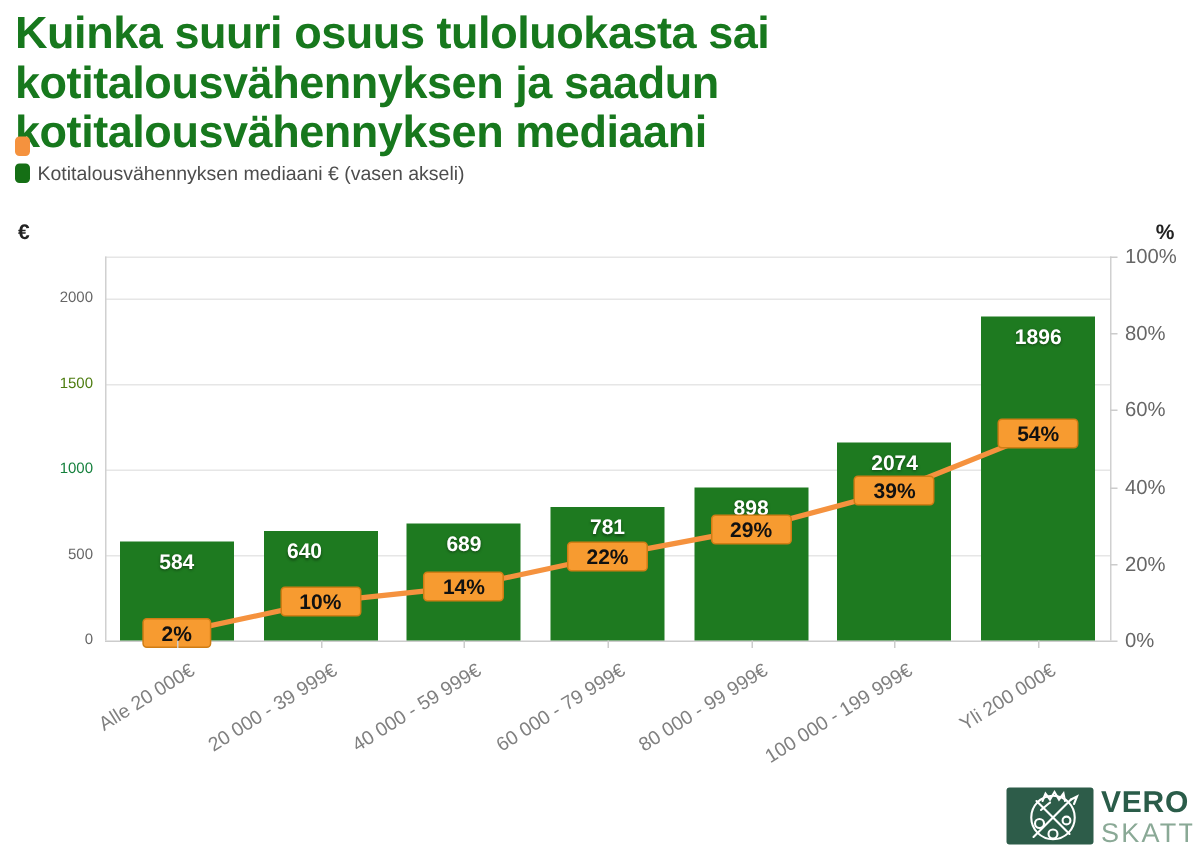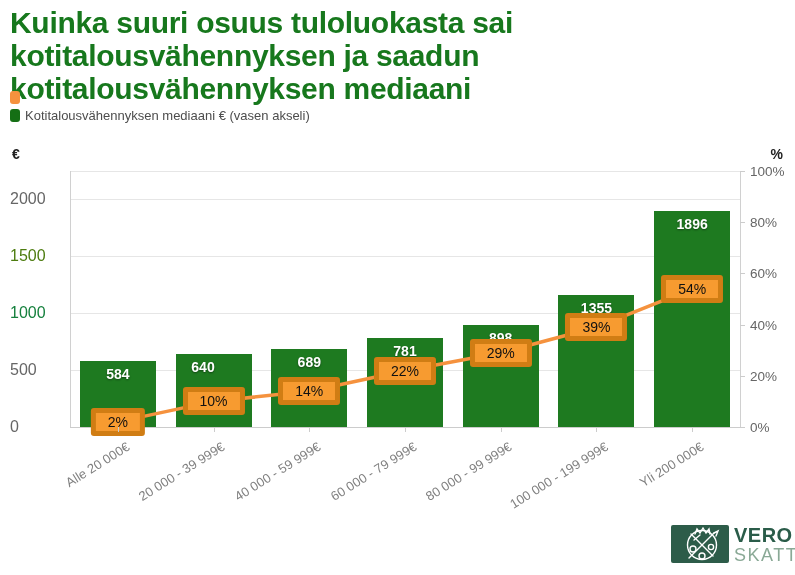--- a/index.html
+++ b/index.html
@@ -17,35 +17,35 @@
 
   .axis-title{position:absolute;font-size:14px;font-weight:700;color:#222;}
   #axisTitleLeft{left:12px;top:146px;}
   #axisTitleRight{right:12px;top:146px;text-align:right;}
 
   .gridline{position:absolute;height:1px;background:#e6e6e6;}
   .axisline-v{position:absolute;width:1px;background:#d0d0d0;}
   .axisline-h{position:absolute;height:1px;background:#cccccc;}
   .tickmark{position:absolute;background:#cccccc;}
 
-  .ylabel{position:absolute;font-size:16px;color:#666;width:52px;
-          transform:translateY(-50%);}
+  .ylabel{position:absolute;font-size:10px;color:#666;width:52px;
+          text-align:right;transform:translateY(-50%);}
   .ylabel-r{position:absolute;font-size:13.5px;color:#666;
             transform:translateY(-50%);}
 
   .bar{position:absolute;background:#1e7a20;}
   .bar-value{position:absolute;font-size:14px;font-weight:700;color:#fff;
              text-align:center;transform:translateX(-50%);
              text-shadow:0 1px 2px rgba(0,0,0,0.45);}
 
   .line-svg{position:absolute;left:0;top:0;pointer-events:none;}
 
   .pct-label{position:absolute;transform:translate(-50%,-50%);
-             background:#f79b30;border:5px solid #be185d;border-radius:3px;
-             padding:0 12px;font-size:14px;font-weight:400;color:#111;
+             background:#f79b30;border:1px solid #be185d;border-radius:3px;
+             padding:0 12px;font-size:14px;font-weight:700;color:#111;
              white-space:nowrap;line-height:18px;}
 
   .x-label{position:absolute;font-size:13px;color:#808080;white-space:nowrap;
            transform:rotate(-32deg);transform-origin:100% 0;}
 
   .logo{position:absolute;left:671px;top:525px;display:flex;align-items:flex-start;}
   .logo-square{width:58px;height:38px;background:#2d5c49;border-radius:2px;
                position:relative;overflow:hidden;}
   .logo-text{margin-left:5px;line-height:1;}
   .logo-line1{font-size:20px;font-weight:800;color:#2a5c49;letter-spacing:0.5px;}
@@ -104,21 +104,21 @@
       <div class="bar-value" style="left: 117.857px; top: 365.554px;">584</div>
       <div class="bar" style="left: 175.571px; top: 354.182px; width: 76px; height: 72.8178px; background: rgb(30, 122, 32);"></div>
       <div class="bar-value" style="left: 203px; top: 359.182px;">640</div>
       <div class="bar" style="left: 271.286px; top: 348.607px; width: 76px; height: 78.3929px; background: rgb(30, 122, 32);"></div>
       <div class="bar-value" style="left: 309.286px; top: 353.607px;">689</div>
       <div class="bar" style="left: 367px; top: 338.14px; width: 76px; height: 88.8604px; background: rgb(30, 122, 32);"></div>
       <div class="bar-value" style="left: 405px; top: 343.14px;">781</div>
       <div class="bar" style="left: 462.714px; top: 324.828px; width: 76px; height: 102.172px; background: rgb(30, 122, 32);"></div>
       <div class="bar-value" style="left: 500.714px; top: 329.828px;">898</div>
       <div class="bar" style="left: 558.429px; top: 295.245px; width: 76px; height: 131.755px; background: rgb(30, 122, 32);"></div>
-      <div class="bar-value" style="left: 596.429px; top: 300.245px;">1355</div>
+      <div class="bar-value" style="left: 596.429px; top: 300.245px;">2074</div>
       <div class="bar" style="left: 654.143px; top: 211.277px; width: 76px; height: 215.723px; background: rgb(30, 122, 32);"></div>
       <div class="bar-value" style="left: 692.143px; top: 216.277px;">1896</div>
       <svg width="795" height="575" class="line-svg">
         <polyline points="117.9,421.9 213.6,401.4 309.3,391.2 405.0,370.7 500.7,352.8 596.4,327.2 692.1,288.8" fill="none" stroke="#f5923e" stroke-width="3.5" stroke-linejoin="round" stroke-linecap="round"></polyline>
       </svg>
       <div class="pct-label" style="left: 117.857px; top: 421.88px; background: rgb(247, 155, 48); border-color: rgb(208, 125, 20);">2%</div>
       <div class="pct-label" style="left: 213.571px; top: 401.4px; background: rgb(247, 155, 48); border-color: rgb(208, 125, 20);">10%</div>
       <div class="pct-label" style="left: 309.286px; top: 391.16px; background: rgb(247, 155, 48); border-color: rgb(208, 125, 20);">14%</div>
       <div class="pct-label" style="left: 405px; top: 370.68px; background: rgb(247, 155, 48); border-color: rgb(208, 125, 20);">22%</div>
       <div class="pct-label" style="left: 500.714px; top: 352.76px; background: rgb(247, 155, 48); border-color: rgb(208, 125, 20);">29%</div>

